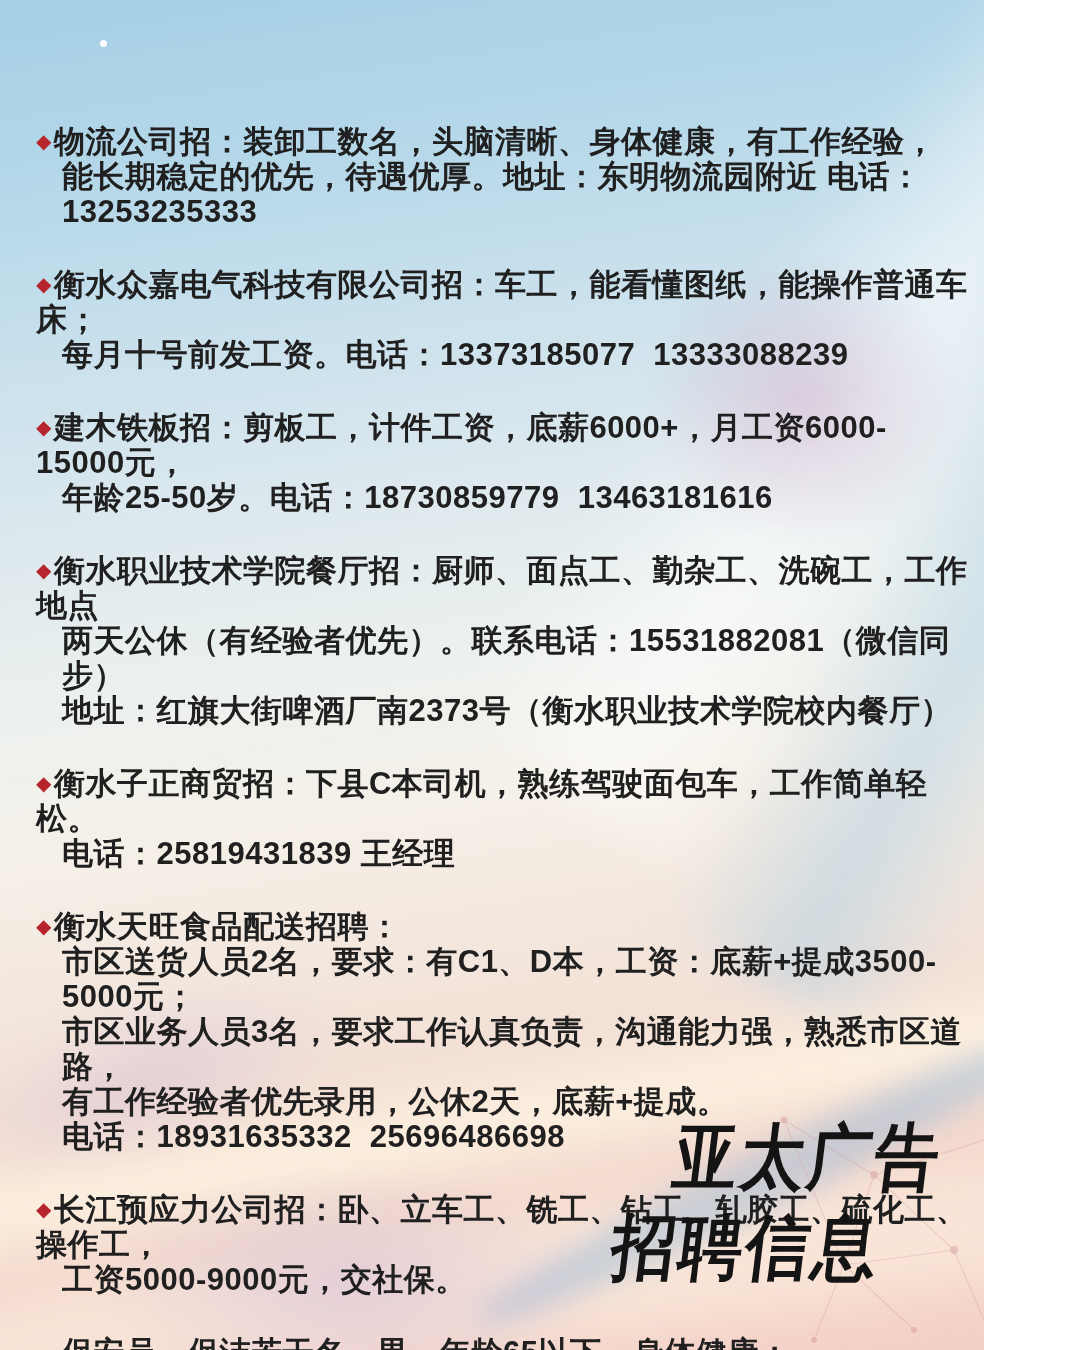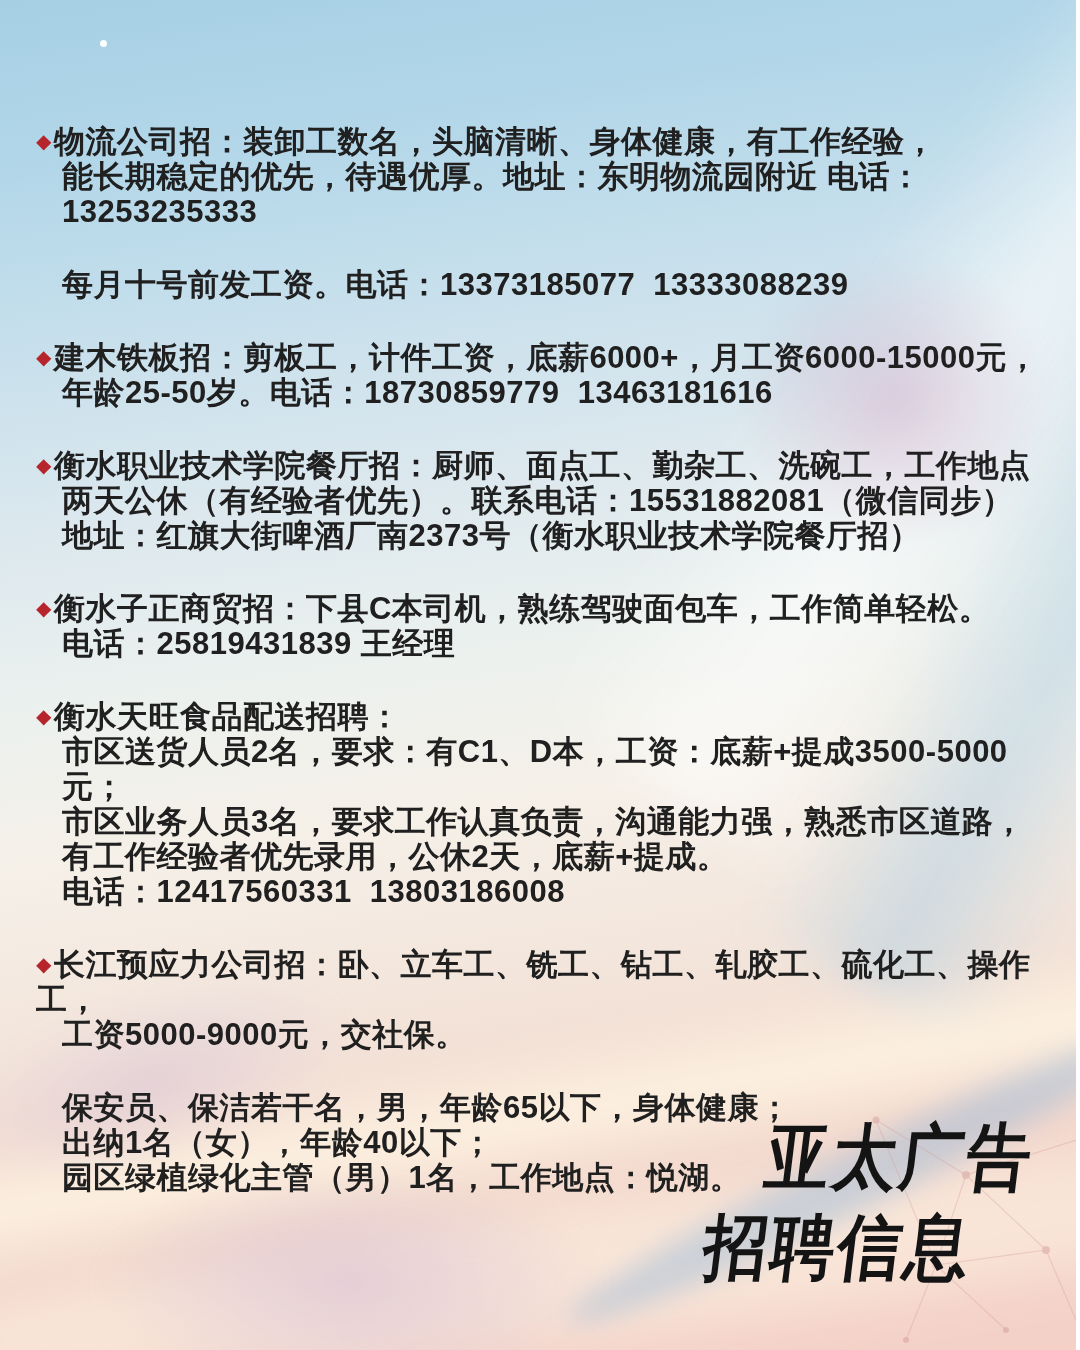--- a/index.html
+++ b/index.html
@@ -1,21 +1,21 @@
 <!DOCTYPE html>
 <html><head>
 <meta charset="utf-8">
 <style>
   * { margin: 0; padding: 0; box-sizing: border-box; }
   html, body { width: 1080px; height: 1350px; }
   body { font-family: "Liberation Sans", "DejaVu Sans", sans-serif; }
 
   .poster {
     position: relative;
-    width: 1076px;
+    width: 984px;
     height: 1350px;
     overflow: hidden;
     background: linear-gradient(172deg,
       #a6cfe4 0%,
       #b3d7e9 12%,
       #c8e0ec 24%,
       #dce8ee 36%,
       #ecf1ee 48%,
       #f5f0e8 58%,
       #f3e5db 70%,
@@ -168,45 +168,46 @@
   </svg>
 
   <main class="listings">
 
     <section class="listing">
       <div class="line first"><span class="bullet">◆</span><span>物流公司招：装卸工数名，头脑清晰、身体健康，有工作经验，</span></div>
       <div class="line">能长期稳定的优先，待遇优厚。地址：东明物流园附近 电话：13253235333</div>
     </section>
 
     <section class="listing">
+      <div class="line first"><span class="bullet">◆</span><span>衡水众嘉电气科技有限公司招：车工，能看懂图纸，能操作普通车床；</span></div>
       <div class="line">每月十号前发工资。电话：13373185077  13333088239</div>
     </section>
 
     <section class="listing">
       <div class="line first"><span class="bullet">◆</span><span>建木铁板招：剪板工，计件工资，底薪6000+，月工资6000-15000元，</span></div>
       <div class="line">年龄25-50岁。电话：18730859779  13463181616</div>
     </section>
 
     <section class="listing">
       <div class="line first"><span class="bullet">◆</span><span>衡水职业技术学院餐厅招：厨师、面点工、勤杂工、洗碗工，工作地点</span></div>
       <div class="line">两天公休（有经验者优先）。联系电话：15531882081（微信同步）</div>
-      <div class="line">地址：红旗大街啤酒厂南2373号（衡水职业技术学院餐厅招）</div>
+      <div class="line">地址：红旗大街啤酒厂南2373号（衡水职业技术学院校内餐厅）</div>
     </section>
 
     <section class="listing">
       <div class="line first"><span class="bullet">◆</span><span>衡水子正商贸招：下县C本司机，熟练驾驶面包车，工作简单轻松。</span></div>
       <div class="line">电话：25819431839 王经理</div>
     </section>
 
     <section class="listing">
       <div class="line first"><span class="bullet">◆</span><span>衡水天旺食品配送招聘：</span></div>
       <div class="line">市区送货人员2名，要求：有C1、D本，工资：底薪+提成3500-5000元；</div>
       <div class="line">市区业务人员3名，要求工作认真负责，沟通能力强，熟悉市区道路，</div>
       <div class="line">有工作经验者优先录用，公休2天，底薪+提成。</div>
-      <div class="line">电话：12417560331  13803186008</div>
+      <div class="line">电话：18931635332  25696486698</div>
     </section>
 
     <section class="listing">
       <div class="line first"><span class="bullet">◆</span><span>长江预应力公司招：卧、立车工、铣工、钻工、轧胶工、硫化工、操作工，</span></div>
       <div class="line">工资5000-9000元，交社保。</div>
     </section>
 
     <section class="listing">
       <div class="line">保安员、保洁若干名，男，年龄65以下，身体健康；</div>
       <div class="line">出纳1名（女），年龄40以下；</div>

